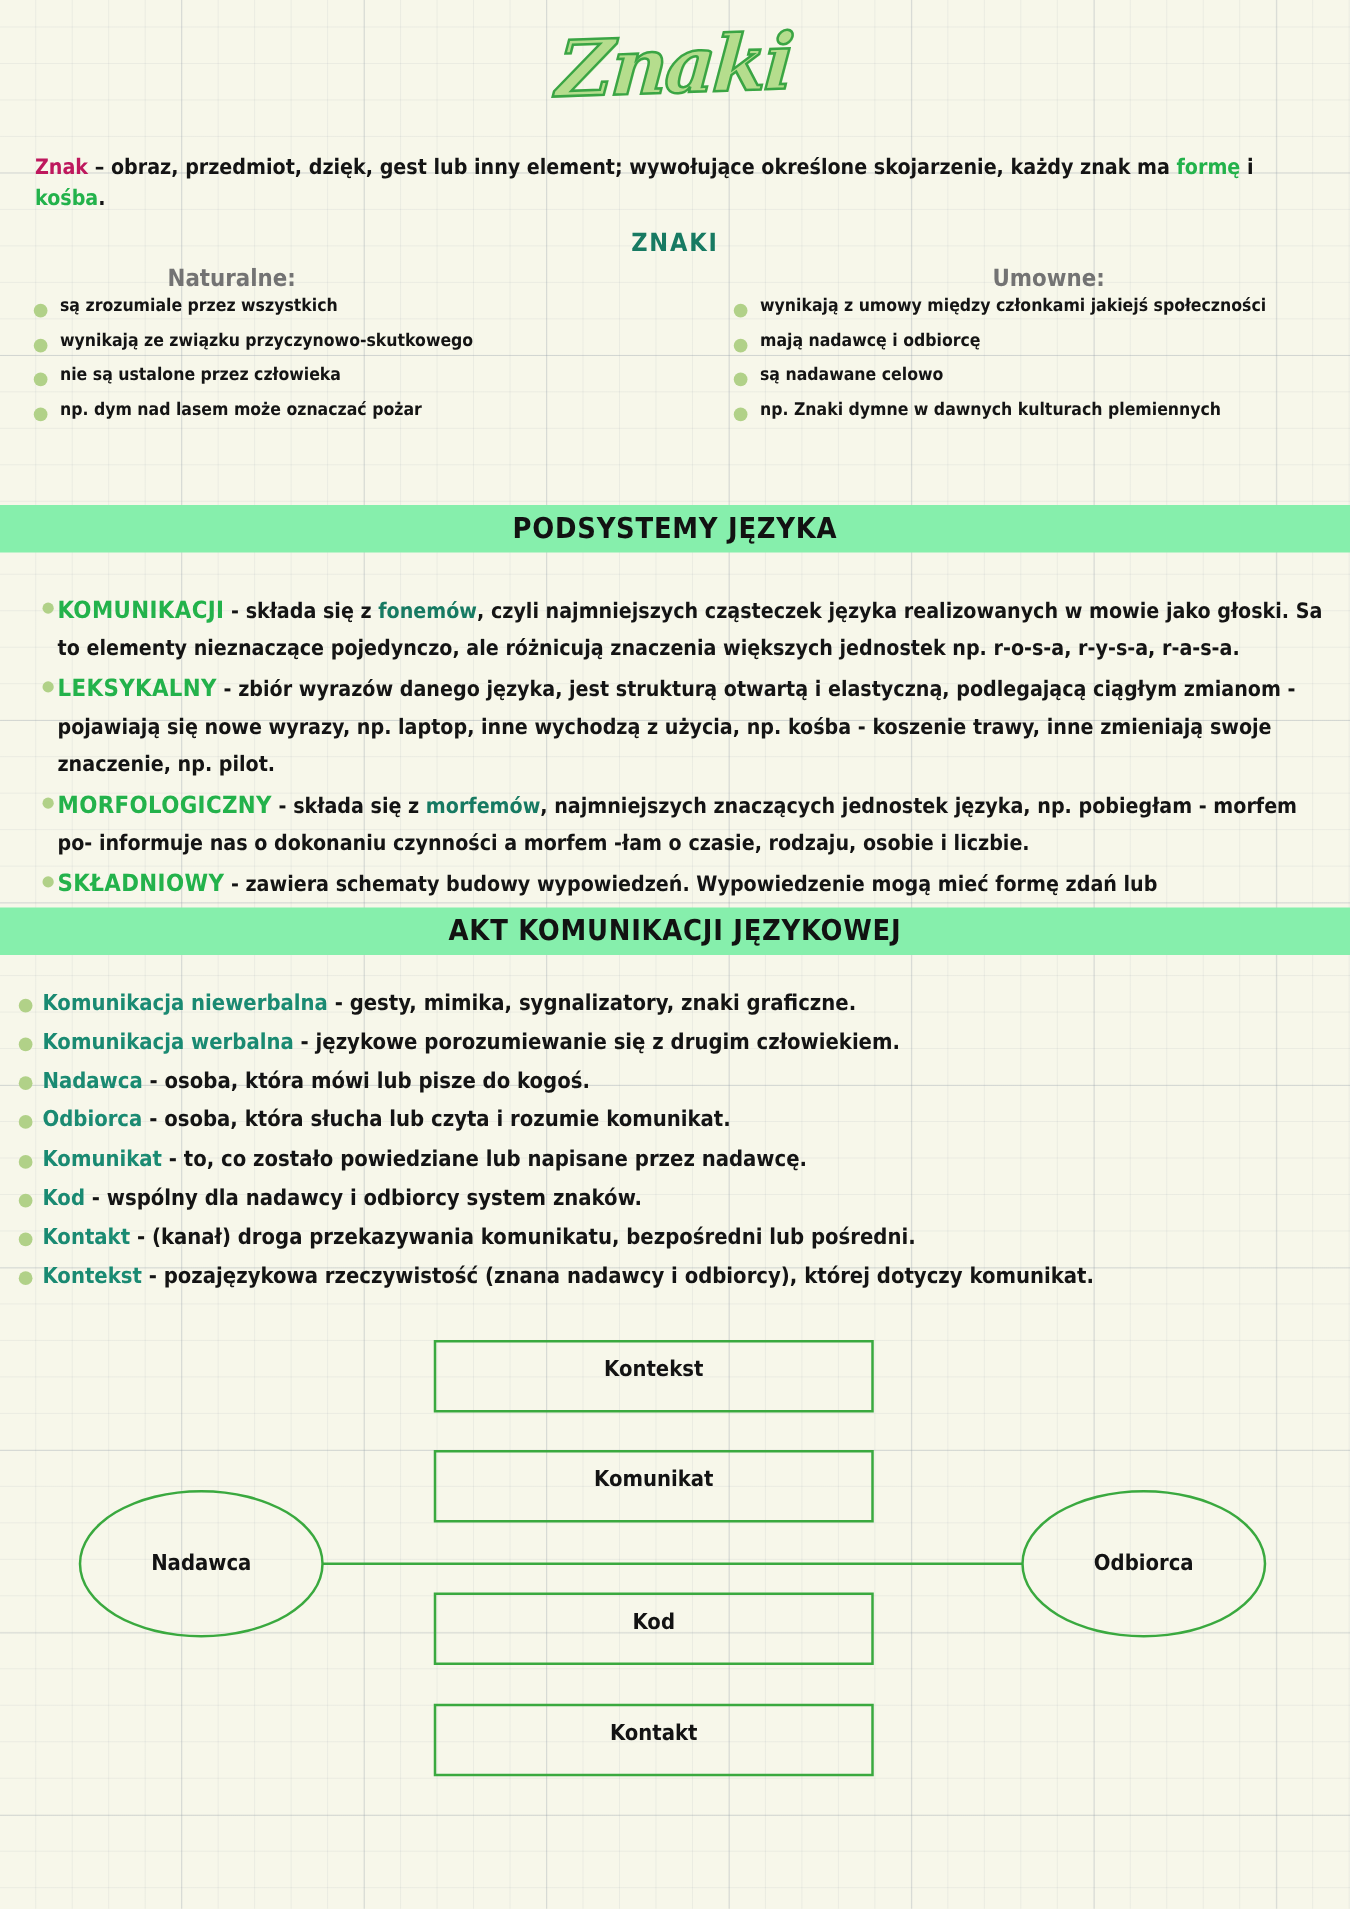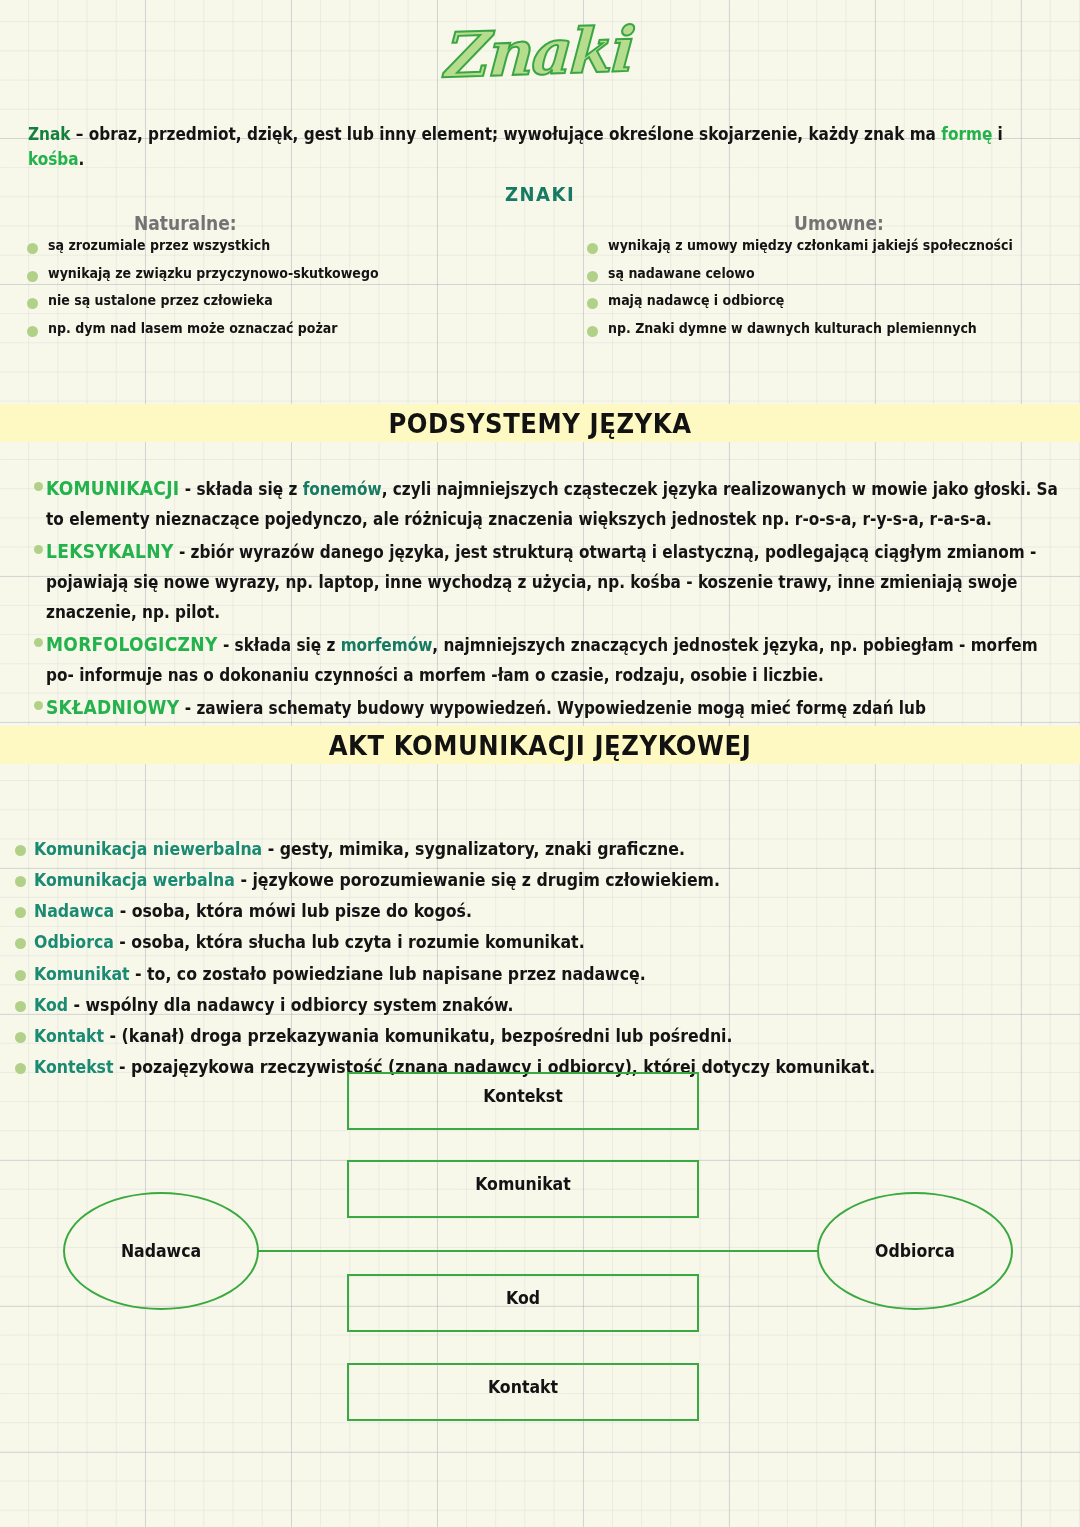--- a/index.html
+++ b/index.html
@@ -53,21 +53,21 @@
 
   
   .body-text {
     font-family: "DejaVu Sans Condensed", "Liberation Sans", sans-serif;
     font-size: 16.5px;
     line-height: 1.45;
     font-weight: 600;
     color: #141414;
   }
   .grn   { color: #23b24b; }        
-  .teal  { color: #15803d; }
+  .teal  { color: #be185d; }
 
   .intro {
     position: absolute;
     left: 28px; top: 122px;
     width: 1024px;
     font-size: 17px;
   }
 
   
   .znaki-label {
@@ -112,26 +112,26 @@
     width: 11px; height: 11px;
     border-radius: 50%;
     background: #b1d188;
   }
 
   
   .bar {
     position: absolute;
     left: 0; width: 1080px;
     height: 38px;
-    background: #fef9c3;
+    background: #86efac;
     display: flex;
     align-items: center;
     justify-content: center;
     font-family: "DejaVu Sans Condensed", "Liberation Sans", sans-serif;
-    font-size: 27px;
+    font-size: 23px;
     font-weight: 700;
     letter-spacing: 0.6px;
     color: #121212;
   }
   #bar-podsystemy { top: 404px; }
   #bar-akt        { top: 726px; }
 
   
   .para-block {
     position: absolute;
@@ -156,21 +156,21 @@
     width: 9px; height: 9px;
     border-radius: 50%;
     background: #b1d188;
   }
   .para .kw { font-size: 19px; font-weight: 700; color: #23b24b; letter-spacing: .3px; }
   .para .hl { color: #177a62; font-weight: 700; }
 
   
   .akt-list {
     position: absolute;
-    left: 8px; top: 838px;
+    left: 8px; top: 792px;
     width: 1040px;
     list-style: none;
   }
   .akt-list li {
     position: relative;
     padding-left: 26px;
     margin-bottom: 7.5px;
     font-family: "DejaVu Sans Condensed", "Liberation Sans", sans-serif;
     font-size: 17.5px;
     font-weight: 600;
@@ -251,22 +251,22 @@
       <li>wynikają ze związku przyczynowo-skutkowego</li>
       <li>nie są ustalone przez człowieka</li>
       <li>np. dym nad lasem może oznaczać pożar</li>
     </ul>
   </div>
 
   <div class="col col-right">
     <div class="col-head">Umowne:</div>
     <ul class="bullets">
       <li>wynikają z umowy między członkami jakiejś społeczności</li>
+      <li>mają nadawcę i odbiorcę</li>
       <li>są nadawane celowo</li>
-      <li>mają nadawcę i odbiorcę</li>
       <li>np. Znaki dymne w dawnych kulturach plemiennych</li>
     </ul>
   </div>
 
   <div class="bar" id="bar-podsystemy">PODSYSTEMY JĘZYKA</div>
 
   <div class="para-block">
     <div class="para">
       <span class="kw">KOMUNIKACJI</span><span> - składa się z </span><span class="hl">fonemów</span><span>, czyli najmniejszych cząsteczek języka realizowanych w mowie jako głoski. Sa to elementy nieznaczące pojedynczo, ale różnicują znaczenia większych jednostek np. r-o-s-a,  r-y-s-a,  r-a-s-a.</span>
     </div>

